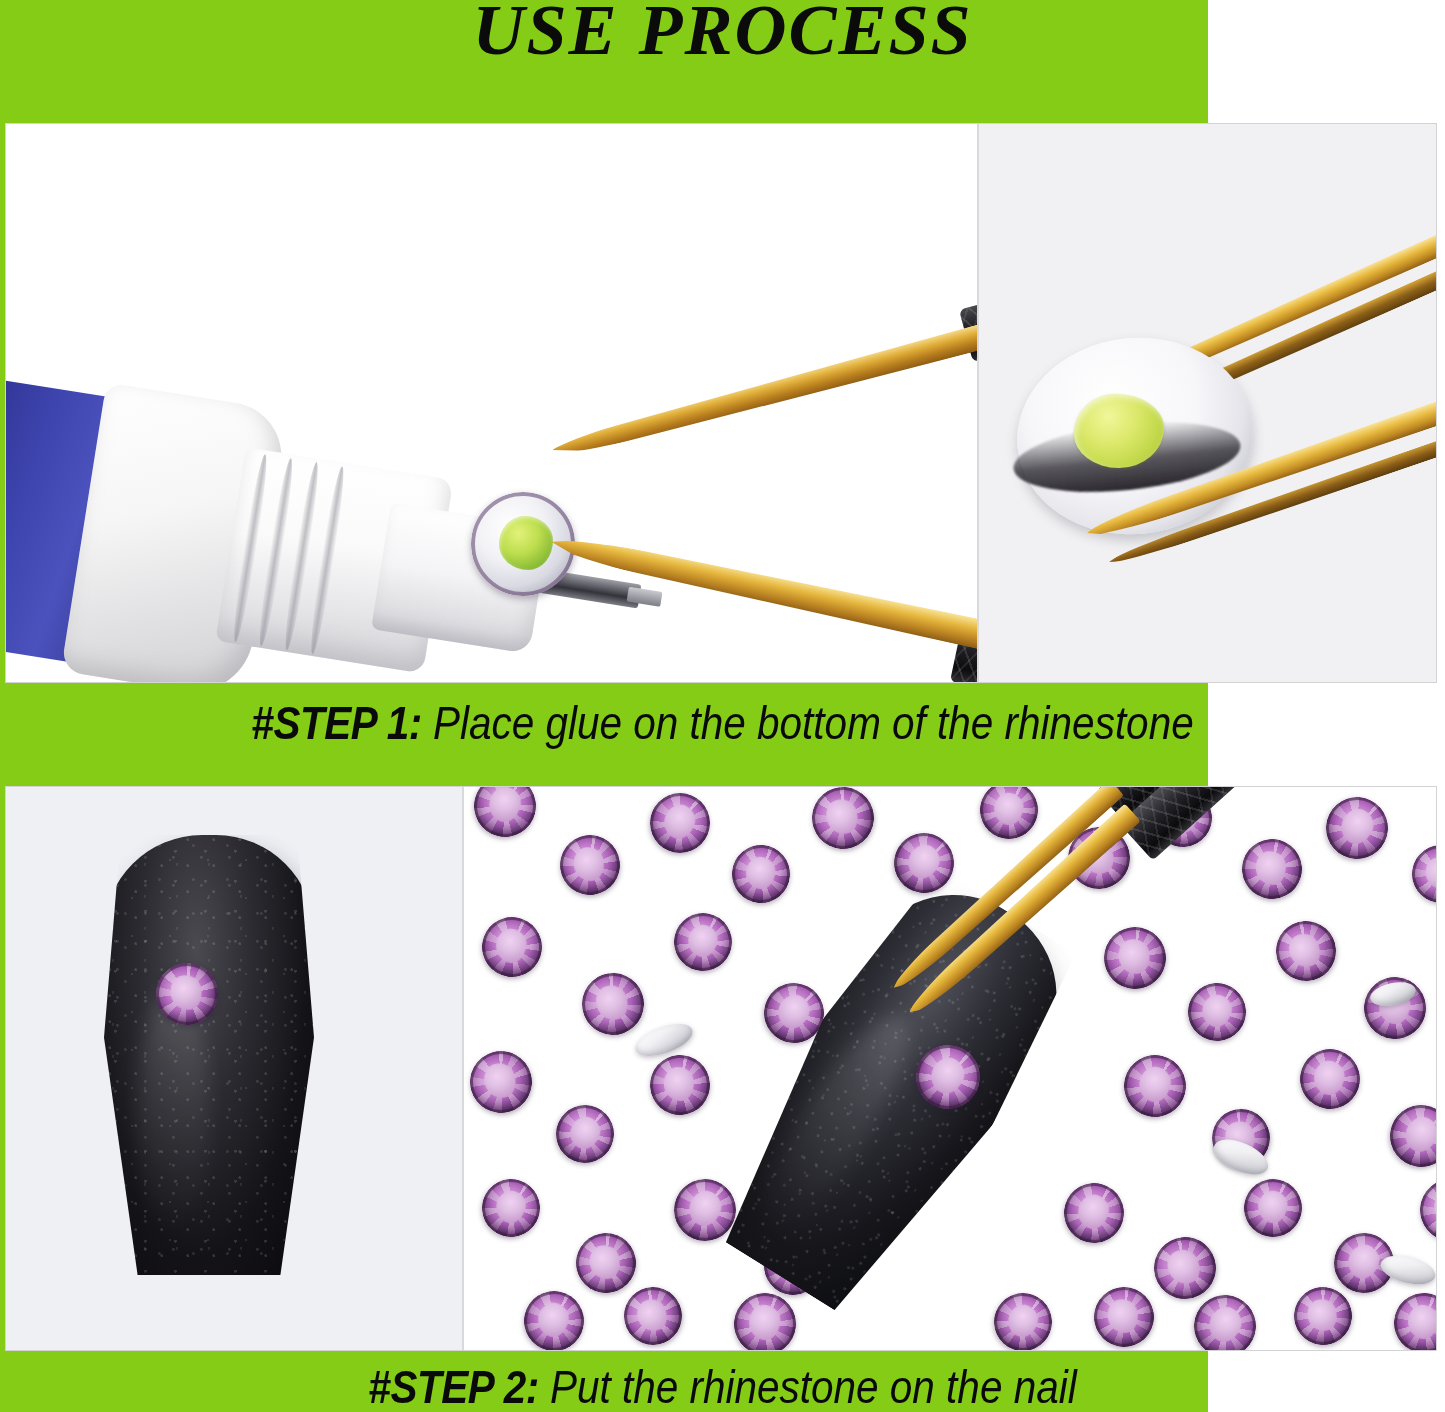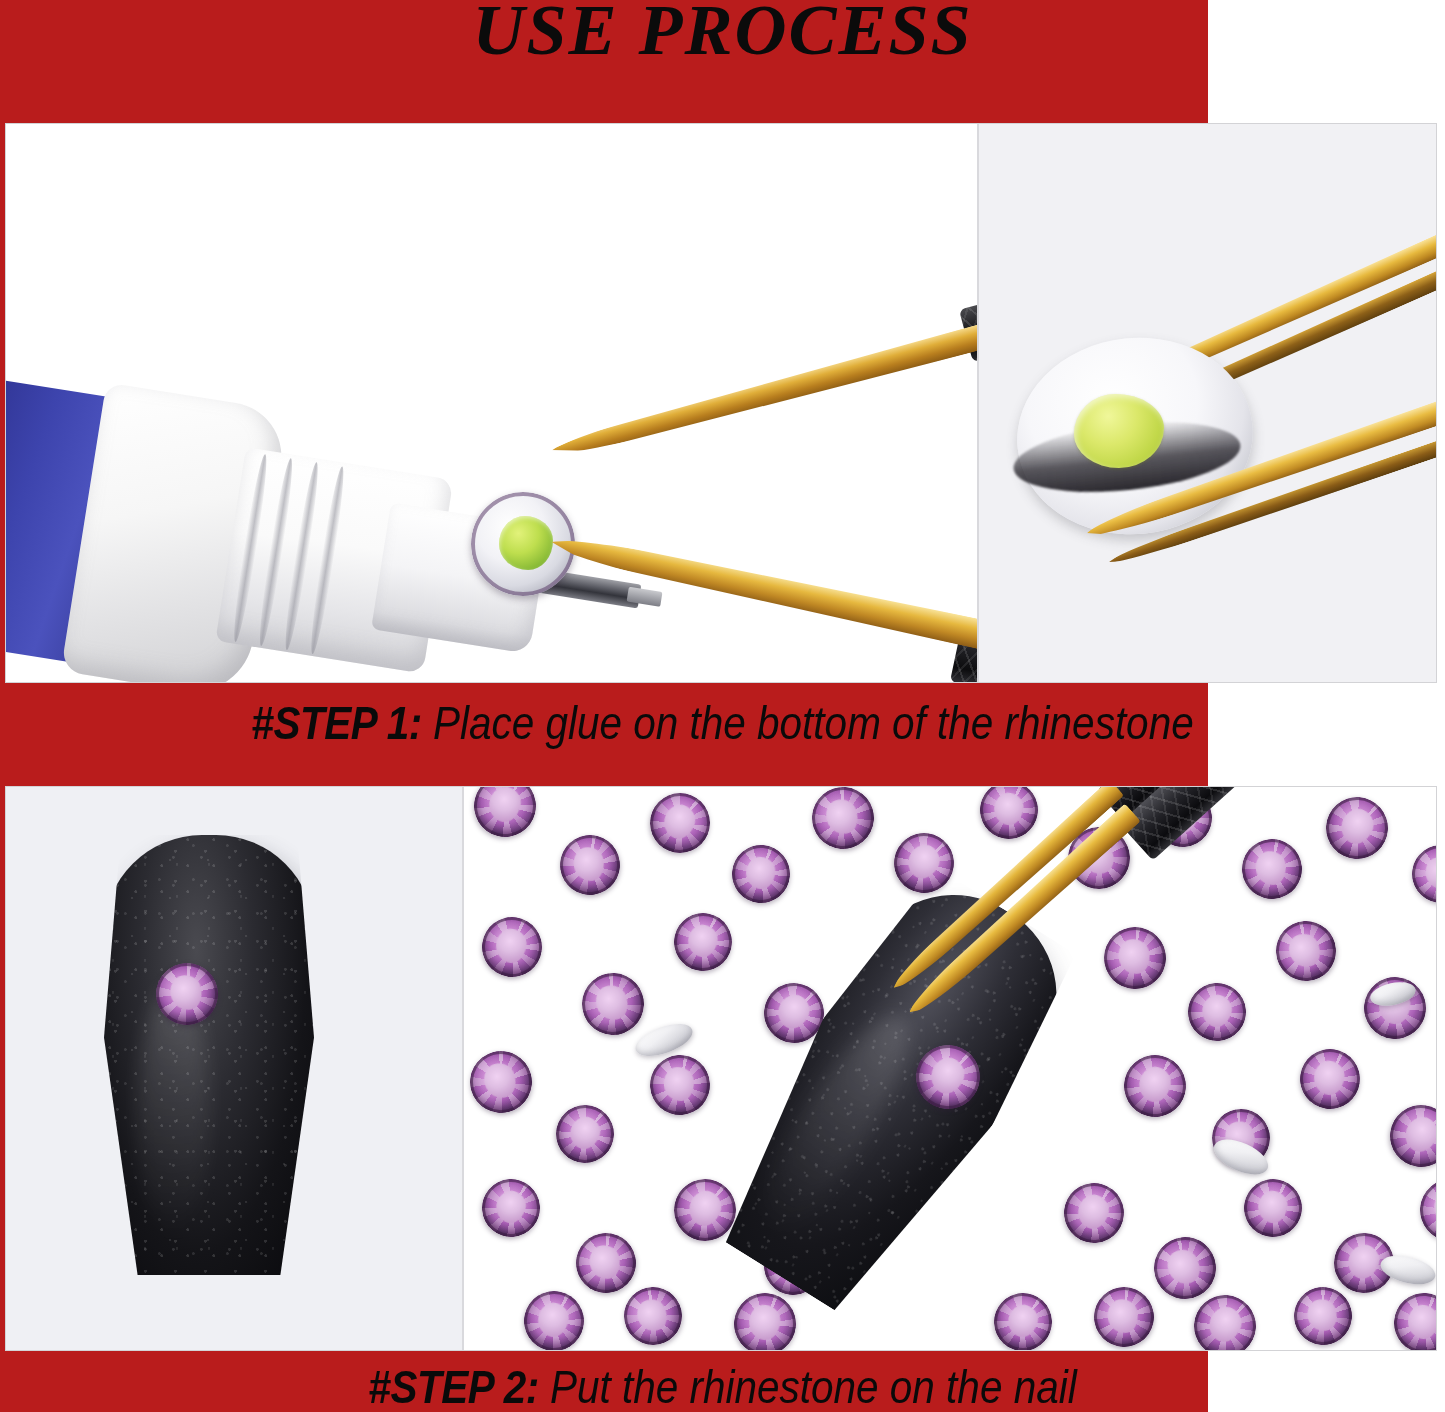--- a/index.html
+++ b/index.html
@@ -9,21 +9,21 @@
     height: 1412px;
     background: #ffffff;
     font-family: "Liberation Sans", sans-serif;
     overflow: hidden;
   }
 
   .page {
     position: relative;
     width: 1208px;
     height: 1412px;
-    background: #b91c1c;
+    background: #84cc16;
   }
 
   
   .title {
     position: absolute;
     top: -6px;
     left: 0;
     width: 1445px;
     text-align: center;
     font-family: "Liberation Serif", "DejaVu Serif", serif;

